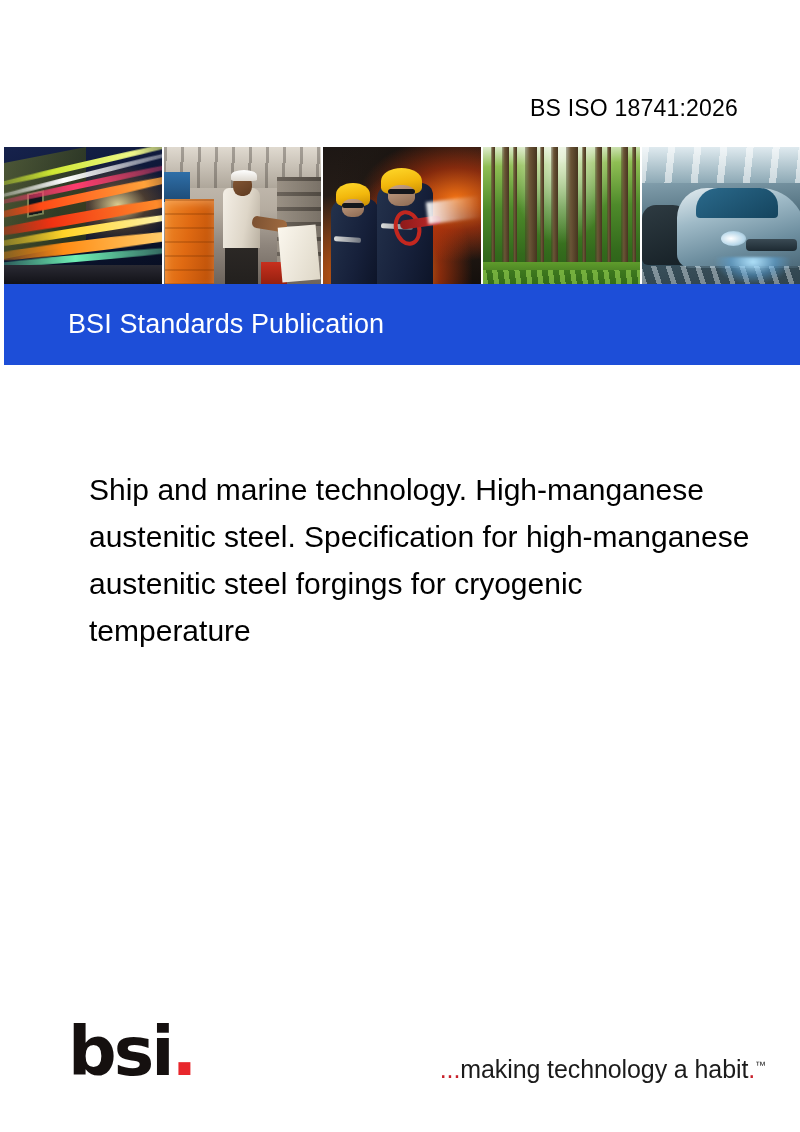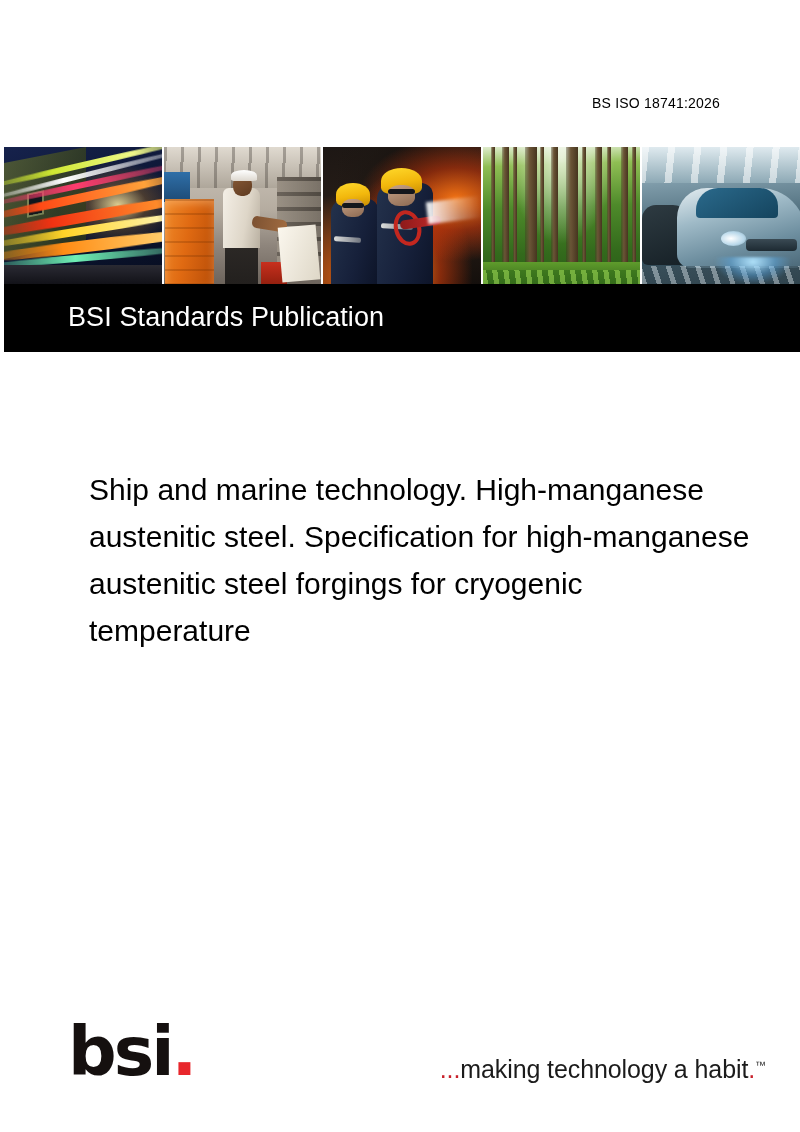--- a/index.html
+++ b/index.html
@@ -16,22 +16,22 @@
     width: 800px;
     height: 1132px;
     background: #ffffff;
     overflow: hidden;
   }
 
   
   .std-number {
     position: absolute;
     top: 95px;
-    right: 80px;
-    font-size: 14px;
+    right: 62px;
+    font-size: 23px;
     font-weight: 400;
     color: #000000;
     letter-spacing: 0.2px;
     white-space: nowrap;
   }
 
   
   .photo-strip {
     position: absolute;
     top: 147px;
@@ -286,22 +286,22 @@
     position: absolute; left: 0; bottom: 0; width: 100%; height: 13%;
     background: repeating-linear-gradient(72deg, rgba(210,220,225,.5) 0 5px, rgba(60,80,90,.55) 5px 14px);
   }
 
   
   .banner {
     position: absolute;
     top: 284px;
     left: 4px;
     width: 796px;
-    height: 68px;
-    background: #000000;
+    height: 81px;
+    background: #1d4ed8;
   }
   .banner-text {
     position: absolute;
     left: 64px;
     top: 50%;
     transform: translateY(-52%);
     font-size: 27px;
     font-weight: 400;
     color: #ffffff;
     letter-spacing: 0.1px;

